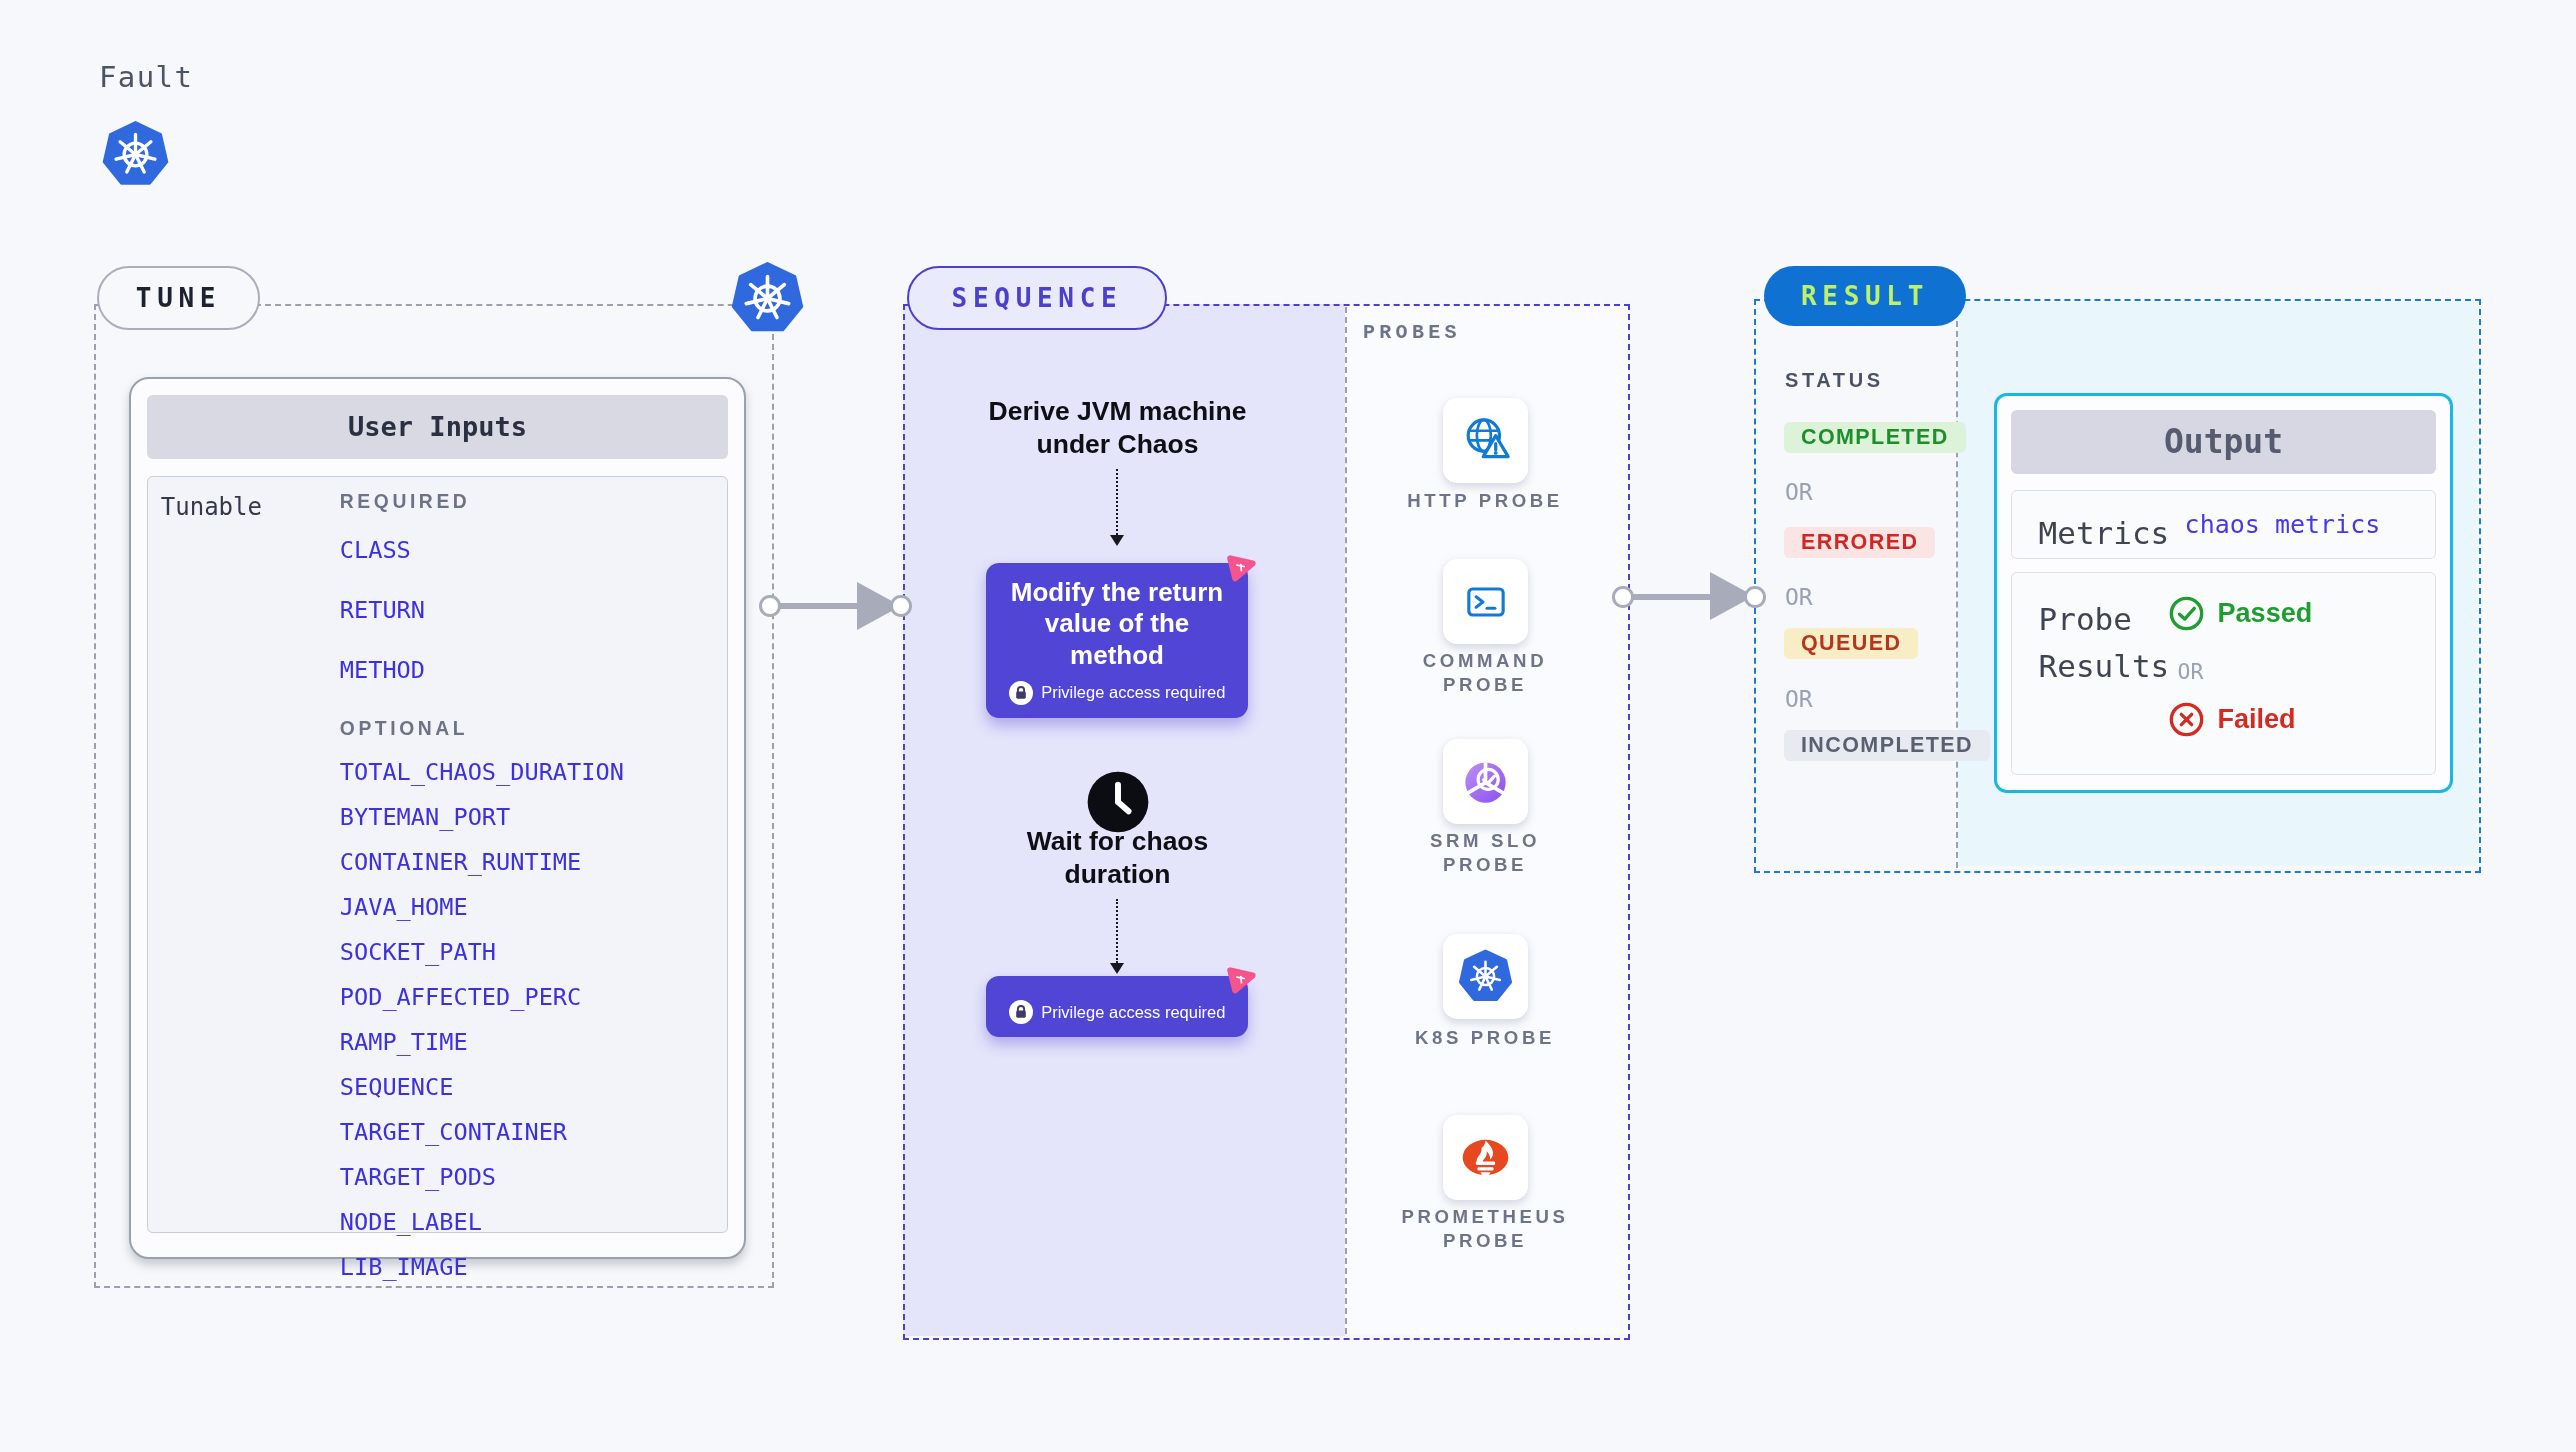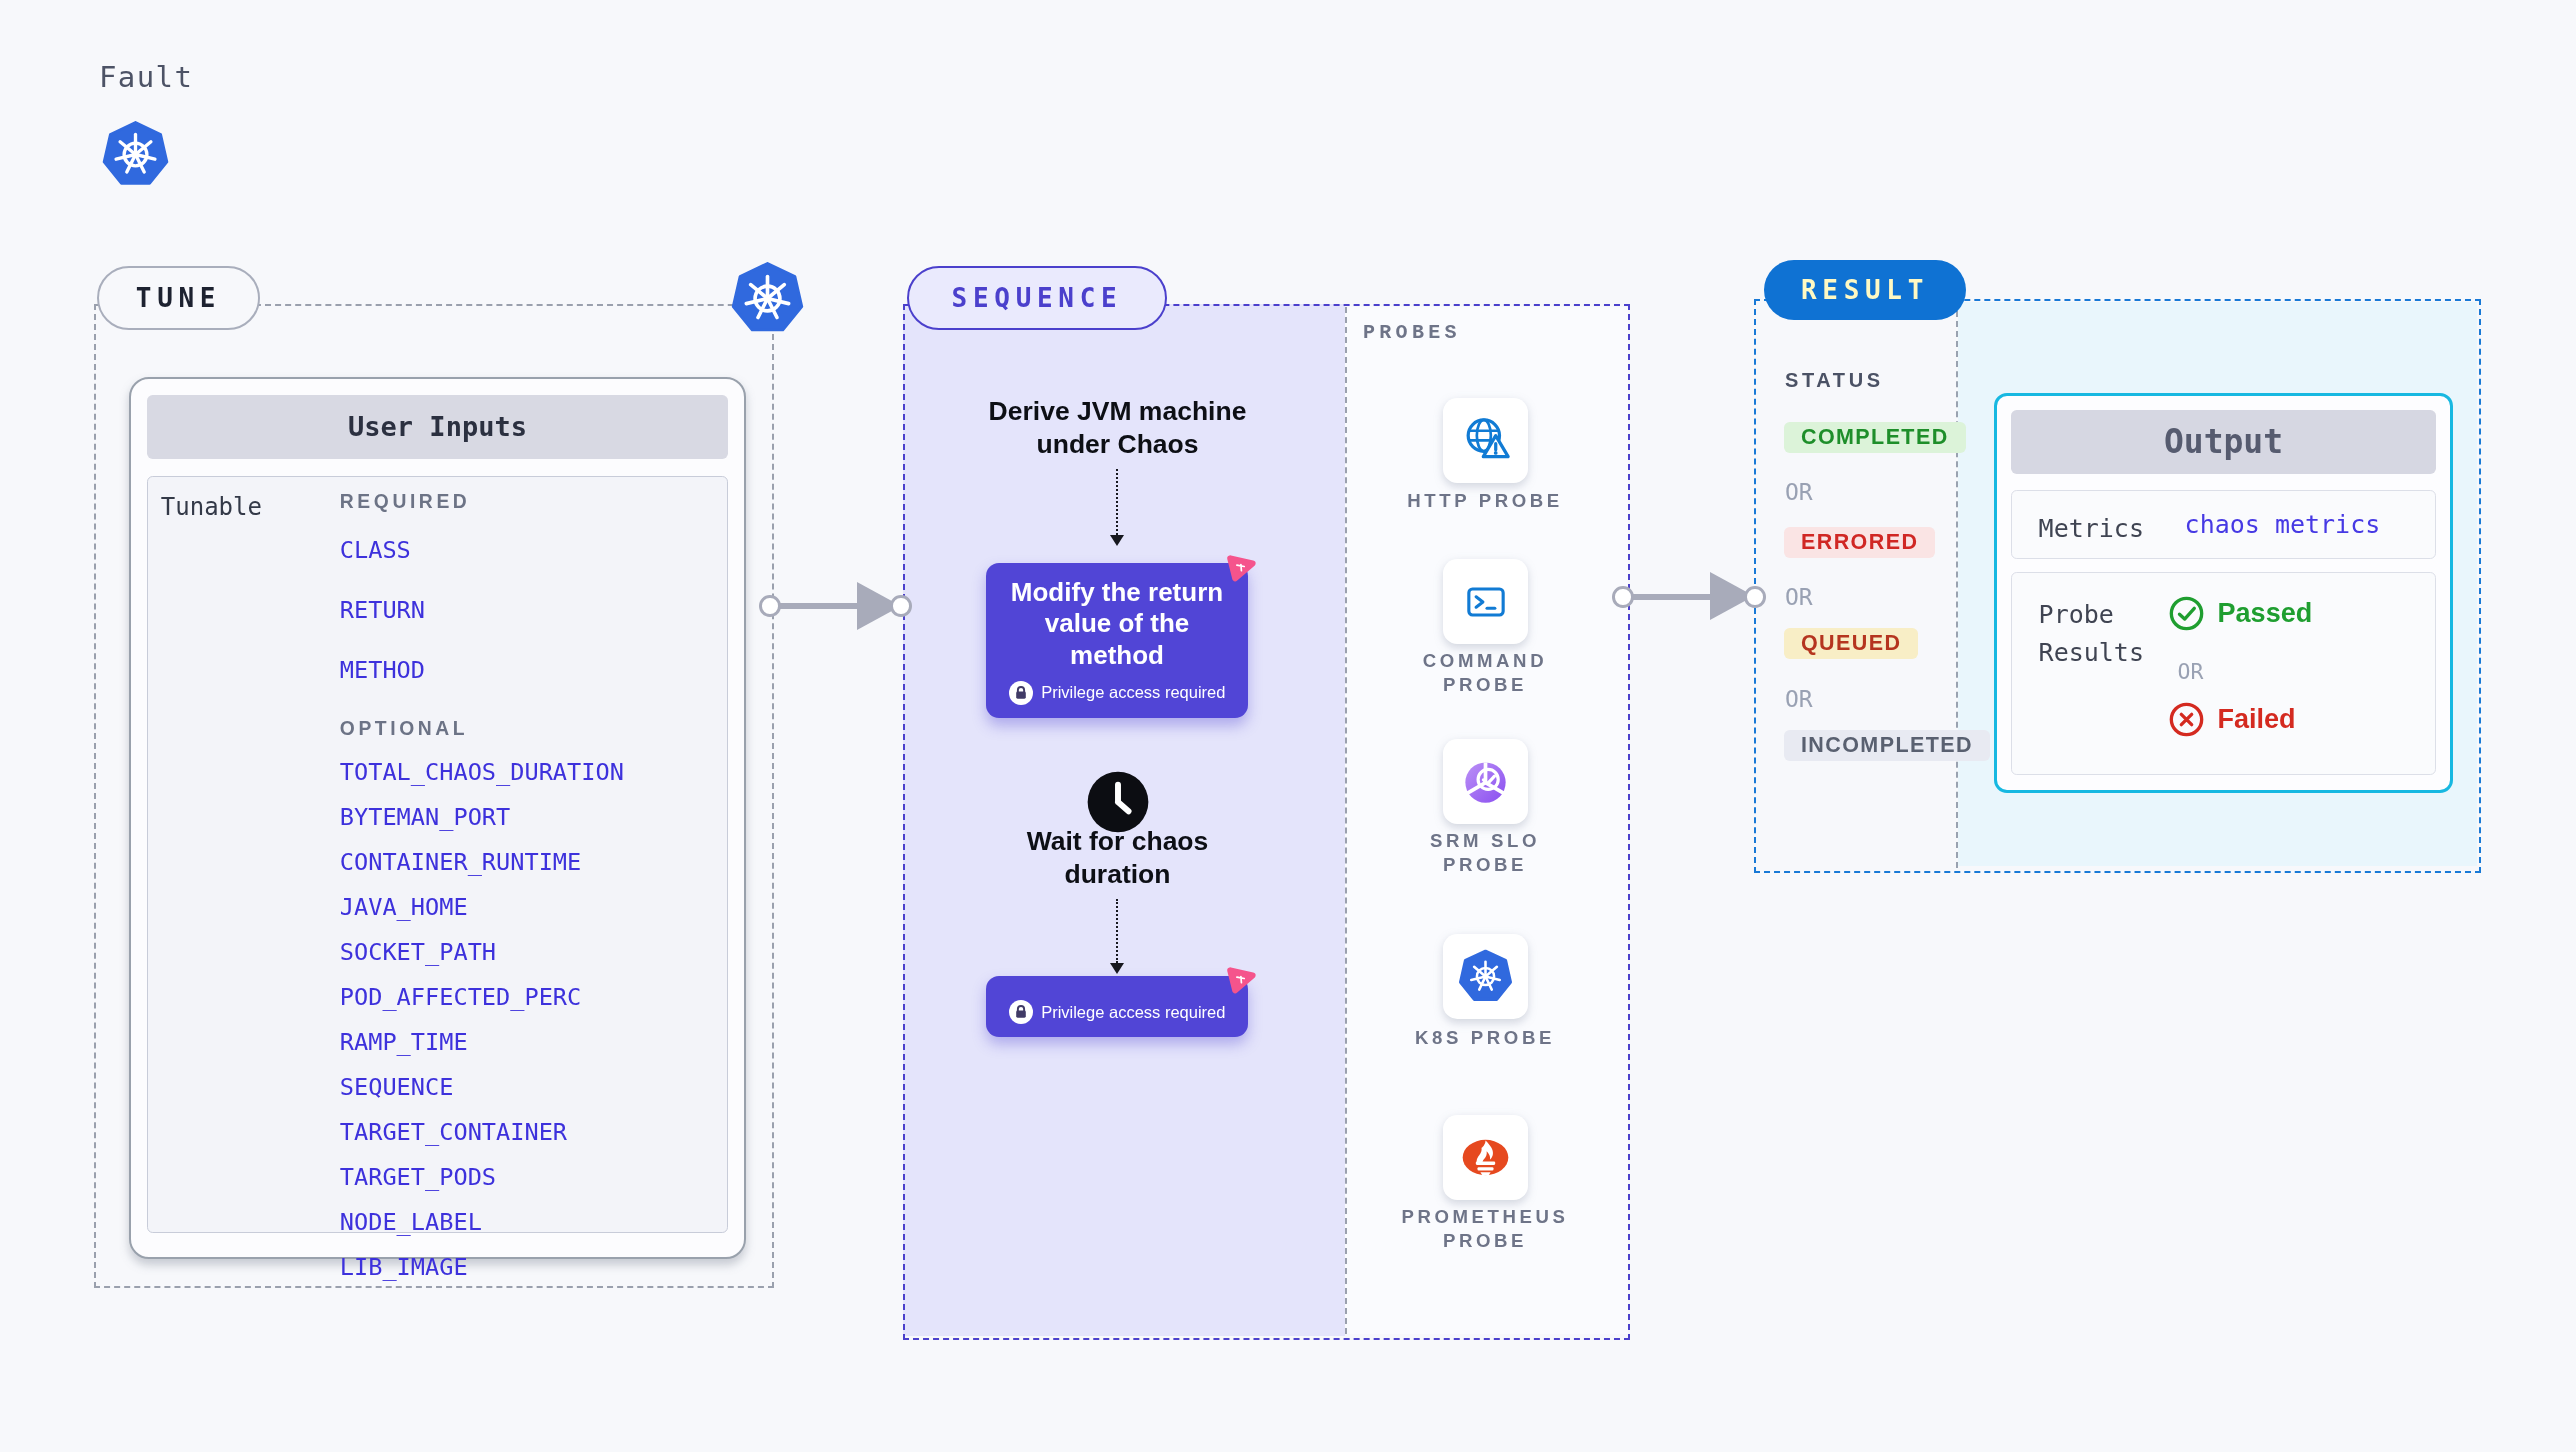--- a/index.html
+++ b/index.html
@@ -9,22 +9,22 @@
   .mono{font-family:"DejaVu Sans Mono",monospace;}
 
   
   .pill{position:absolute;display:flex;align-items:center;justify-content:center;
         border-radius:36px;font-family:"DejaVu Sans Mono",monospace;font-weight:bold;
         font-size:26px;letter-spacing:5.7px;z-index:6;}
   .pill-tune{left:97px;top:266px;width:159px;height:60px;background:#f7f8fb;
              border:2.9px solid #a9aebc;color:#1d2230;}
   .pill-exec{left:907px;top:266px;width:256px;height:60px;background:#eaeafd;
              border:2.9px solid #4b40cc;color:#4b40cc;}
-  .pill-result{left:1764px;top:260px;width:202px;height:60px;background:#0f72d3;
-               color:#fef9c3;}
+  .pill-result{left:1764px;top:266px;width:202px;height:60px;background:#0f72d3;
+               color:#bef264;}
 
   
   .dashbox{position:absolute;border:2.9px dashed;background:transparent;z-index:4;}
   .tune-frame{left:94px;top:304px;width:676px;height:980px;border-color:#9aa0ad;}
   .exec-frame{left:903px;top:304px;width:723px;height:1032px;border-color:#4b40cc;}
   .result-frame{left:1754px;top:299px;width:723px;height:570px;border-color:#1879d6;}
 
   .exec-fill{left:903px;top:304px;width:442px;height:1032px;background:#e4e4fb;z-index:1;}
   .probes-fill{left:1345px;top:307px;width:281px;height:1027px;background:#fafbfe;
                border-left:2.1px dashed #9aa0ae;z-index:1;}
@@ -99,21 +99,21 @@
 
   .output-box{left:1994px;top:393px;width:453px;height:394px;background:#fdfdff;
               border:3.6px solid #17b8e1;border-radius:13px;z-index:5;}
   .output-header{position:absolute;left:13.6px;top:13.6px;right:13.6px;height:64px;background:#d6d7e2;
                  border-radius:5.7px;display:flex;align-items:center;justify-content:center;
                  font-size:33px;color:#565b6f;font-weight:bold;}
   .output-row{position:absolute;left:13.6px;right:13.6px;background:#fafbfd;border:1.4px solid #dcdfe8;
               border-radius:5.7px;}
   .row-metrics{top:94px;height:67px;}
   .row-probe{top:176px;height:201px;}
-  .o-label{position:absolute;left:27px;font-size:25px;color:#3f4452;line-height:1.5;}
+  .o-label{position:absolute;left:27px;font-size:31px;color:#3f4452;line-height:1.5;}
   .metric-value{position:absolute;left:173px;top:18.6px;font-size:25px;color:#4639e4;}
   .result-item{position:absolute;display:flex;align-items:center;gap:13px;font-size:27px;
                font-weight:bold;justify-content:space-between;}
   .passed{left:156px;top:21.5px;color:#1f9e30;}
   .failed{left:156px;top:128px;color:#d42a20;}
   .probe-or{position:absolute;left:166px;top:86px;font-family:"DejaVu Sans Mono",monospace;
             font-size:21.5px;color:#99a1b3;}
 
   svg{display:block;}
 </style>

